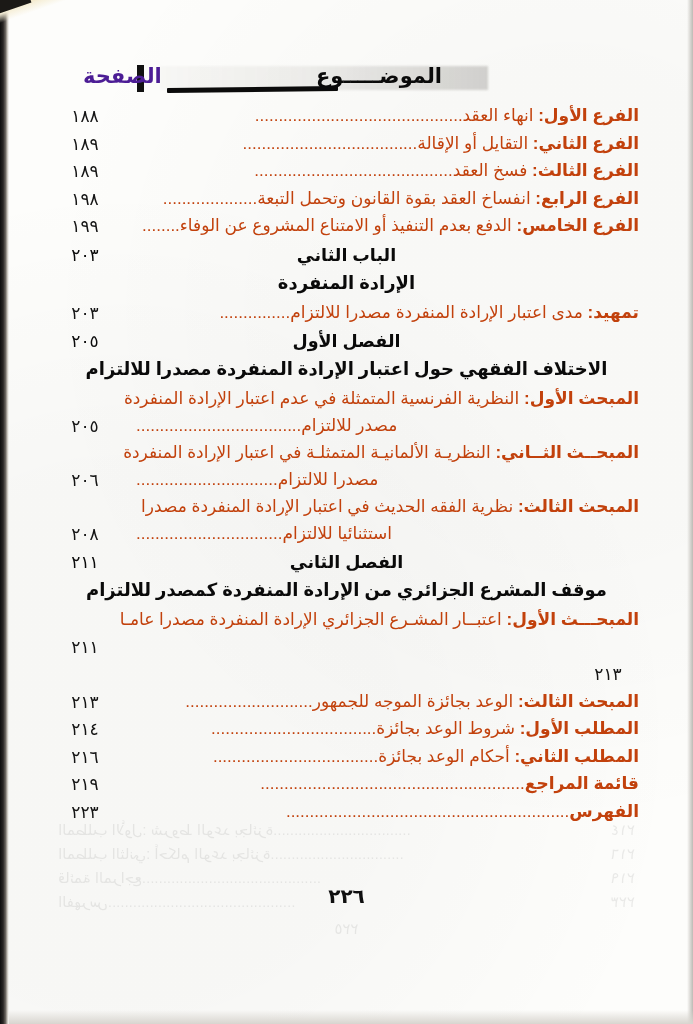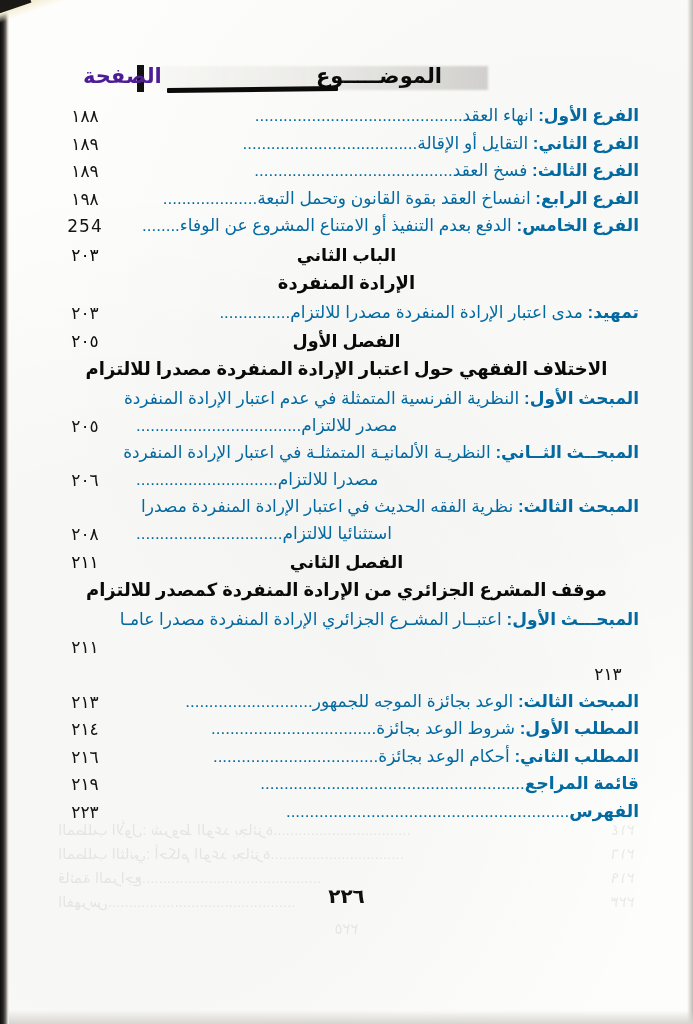--- a/index.html
+++ b/index.html
@@ -168,21 +168,21 @@
     white-space: nowrap;
     font-family: "DejaVu Sans", "Liberation Sans", sans-serif;
     letter-spacing: 1px;
   }
 
   .txt {
     flex: 1 1 auto;
     order: 1;
     font-size: 17px;
     line-height: 26.5px;
-    color: #0369a1;
+    color: #c2410c;
     padding-right: 2px;
   }
 
   .lbl { font-weight: bold; }
   .dots { letter-spacing: 1.2px; }
 
   
   .ln { display: block; white-space: nowrap; }
   .ln2 {
     display: block;
@@ -320,21 +320,21 @@
         <div class="row">
           <div class="txt">
             <span class="ln"><span class="lbl">الفرع الرابع:</span> <span>انفساخ العقد بقوة القانون وتحمل التبعة</span><span class="dots">....................</span></span>
           </div>
           <div class="num">١٩٨</div>
         </div>
         <div class="row">
           <div class="txt">
             <span class="ln"><span class="lbl">الفرع الخامس:</span> <span>الدفع بعدم التنفيذ أو الامتناع المشروع عن الوفاء</span><span class="dots">........</span></span>
           </div>
-          <div class="num">254</div>
+          <div class="num">١٩٩</div>
         </div>
         <div class="heading-group">
           <div class="heading h-sm"><span class="hnum">٢٠٣</span><span>الباب الثاني</span></div>
           <div class="heading h-md"><span>الإرادة المنفردة</span></div>
         </div>
         <div class="row">
           <div class="txt">
             <span class="ln"><span class="lbl">تمهيد:</span> <span>مدى اعتبار الإرادة المنفردة مصدرا للالتزام</span><span class="dots">...............</span></span>
           </div>
           <div class="num">٢٠٣</div>

